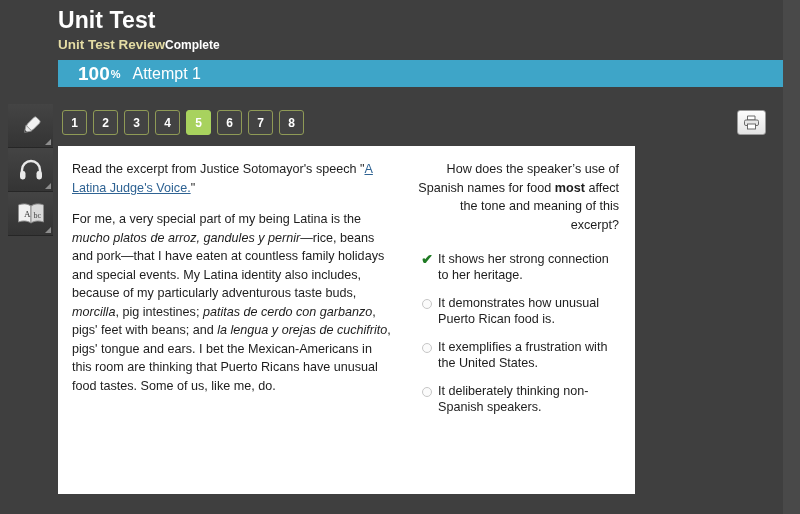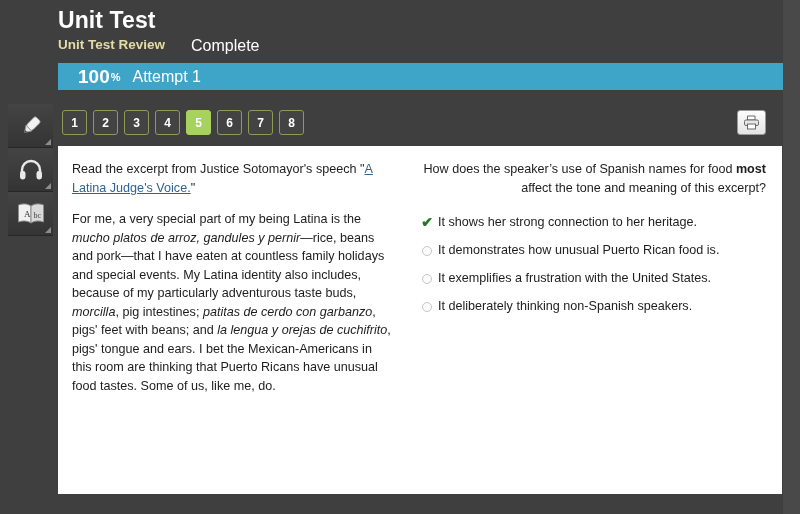--- a/index.html
+++ b/index.html
@@ -32,32 +32,31 @@
   .test-title {
     color: #ffffff;
     font-size: 23px;
     font-weight: bold;
     line-height: 28px;
     letter-spacing: .1px;
   }
   .subrow {
     margin-top: 3px;
     display: flex;
-    align-items: flex-start;
+    align-items: center;
   }
   .review-label {
     color: #e4dca4;
     font-size: 13.5px;
     font-weight: bold;
   }
   .status-label {
     color: #ffffff;
-    font-size: 16px;
-    font-weight: normal;
-    margin-left: 26px;
+    font-size: 12px;
+    font-weight: bold;
   }
   .score-bar {
     margin-top: 8px;
     width: 725px;
     height: 27px;
     background: #3ea5c8;
     display: flex;
     align-items: center;
     box-sizing: border-box;
     padding-left: 20px;
@@ -144,21 +143,21 @@
     display: flex;
     align-items: center;
     justify-content: center;
     cursor: pointer;
   }
 
   
   .panel {
     position: absolute;
     left: 58px; top: 146px;
-    width: 724px; height: 348px;
+    width: 577px; height: 348px;
     background: #ffffff;
     display: flex;
   }
   .panel-left {
     width: 350px;
     padding: 14px 14px 0 14px;
     box-sizing: border-box;
   }
   .panel-right {
     flex: 1;

